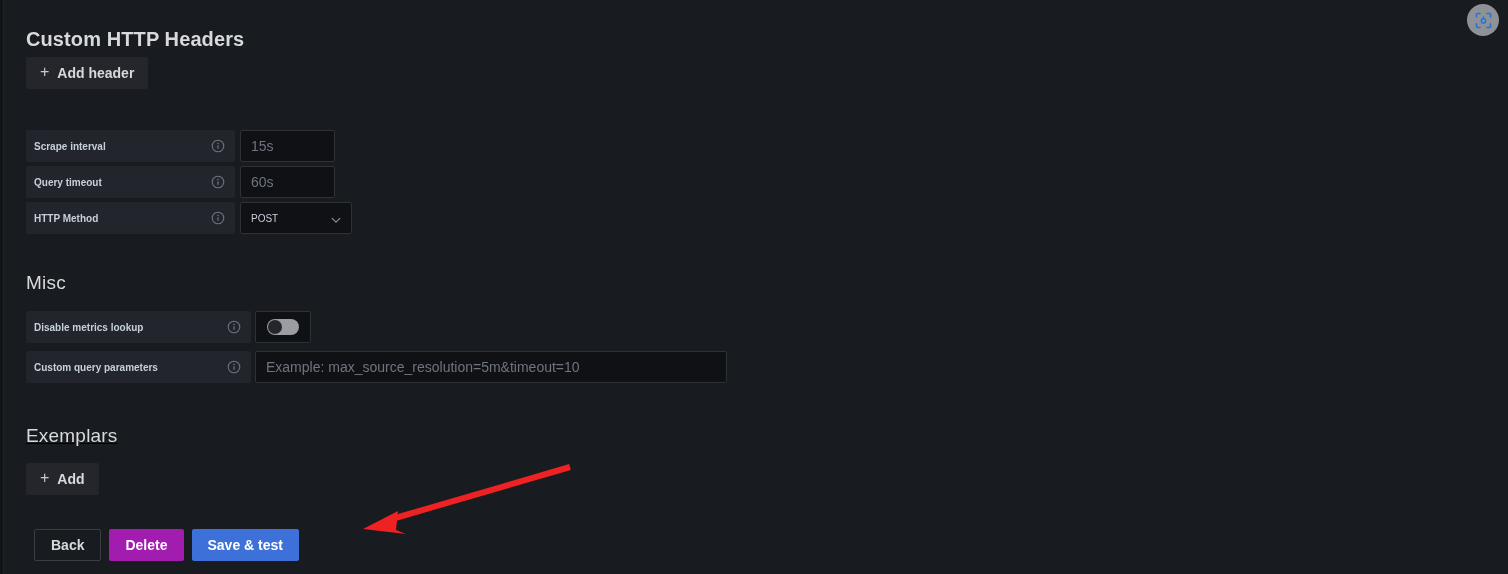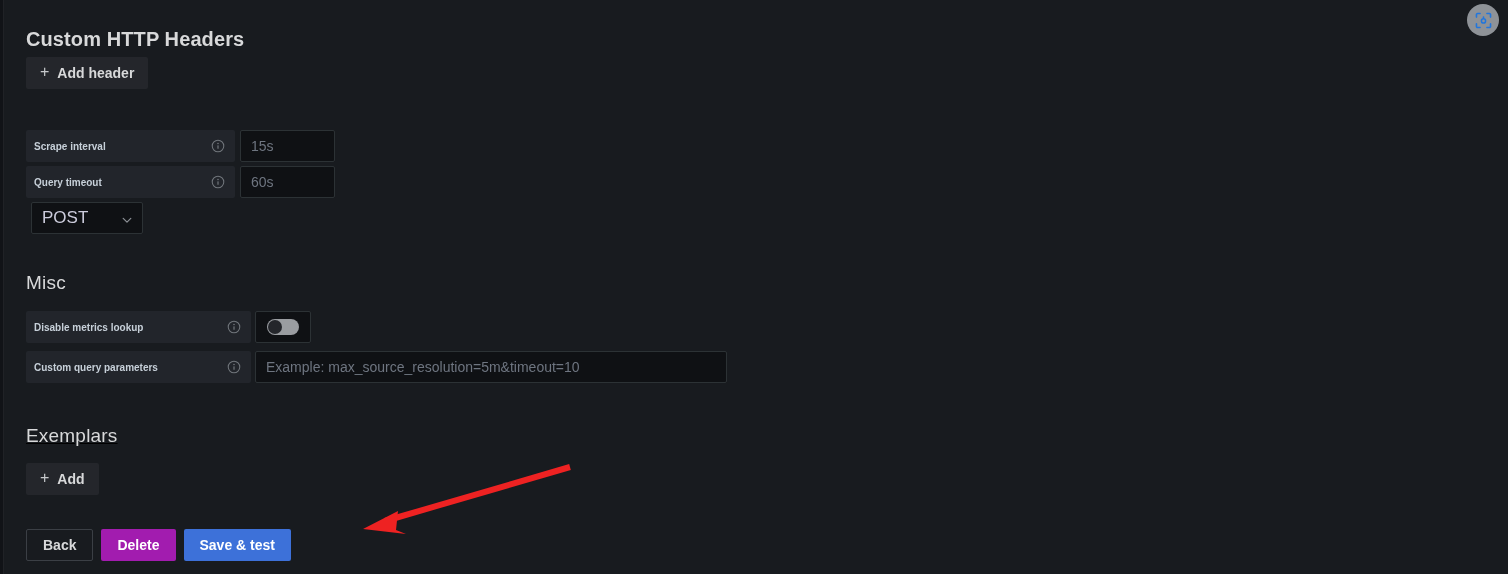--- a/index.html
+++ b/index.html
@@ -83,21 +83,21 @@
   .text-input::placeholder { color: #6e7580; }
 
   .select-wrap {
     position: relative; height: 32px;
     background: #0f1114;
     border: 1px solid #2c3235;
     border-radius: 2px;
     display: flex; align-items: center;
   }
   .select-wrap .value {
-    color: #ccccdc; font-size: 17px; padding: 0 10px;
+    color: #ccccdc; font-size: 10px; padding: 0 10px;
   }
   .select-wrap .chev {
     position: absolute; right: 9px; top: 50%;
     transform: translateY(-50%);
     width: 12px; height: 12px; opacity: .75;
   }
 
   
   .toggle-cell {
     width: 56px; height: 32px;
@@ -190,20 +190,30 @@
             <circle cx="8" cy="8" r="6.6" fill="none" stroke="#9aa0a6" stroke-width="1.2"></circle>
             <circle cx="8" cy="5.1" r="0.95" fill="#9aa0a6"></circle>
             <rect x="7.3" y="7" width="1.4" height="4.2" rx="0.6" fill="#9aa0a6"></rect>
           </svg>
         </span>
       </div>
       <input class="text-input" style="width: 95px; margin-left: 5px;" placeholder="60s">
     </div>
 
     <div class="field-row">
+      <div class="field-label" style="width:209px;">
+        <span class="lbl">HTTP Method</span>
+        <span class="info-icon">
+          <svg viewBox="0 0 16 16" width="14" height="14">
+            <circle cx="8" cy="8" r="6.6" fill="none" stroke="#9aa0a6" stroke-width="1.2"></circle>
+            <circle cx="8" cy="5.1" r="0.95" fill="#9aa0a6"></circle>
+            <rect x="7.3" y="7" width="1.4" height="4.2" rx="0.6" fill="#9aa0a6"></rect>
+          </svg>
+        </span>
+      </div>
       <div class="select-wrap" style="width:112px; margin-left:5px;">
         <span class="value">POST</span>
         <span class="chev">
           <svg viewBox="0 0 12 12" width="12" height="12">
             <path d="M2.2 4.4 L6 8.1 L9.8 4.4" fill="none" stroke="#b5bac0" stroke-width="1.25" stroke-linecap="round" stroke-linejoin="round"></path>
           </svg>
         </span>
       </div>
     </div>
   </div>
@@ -249,21 +259,21 @@
 
   <div style="position:absolute; left:0; top:425px;text-decoration:underline;">
     <span class="section-title-lg">Exemplars</span>
   </div>
 
   <button class="btn-secondary" style="position:absolute; left:0; top:463px;">
     <span class="plus">+</span>
     <span>Add</span>
   </button>
 
-  <div class="btn-row" style="position:absolute; left:0; top:529px;">
+  <div class="btn-row" style="position:absolute; left:8px; top:529px;">
     <button class="btn btn-back">Back</button>
     <button class="btn btn-delete">Delete</button>
     <button class="btn btn-save">Save &amp; test</button>
   </div>
 
 </div>
 
 <svg class="annotation" viewBox="0 0 1508 574">
   <g>
     <line x1="570" y1="467" x2="385" y2="521" stroke="#ee2222" stroke-width="6" stroke-linecap="butt"></line>

